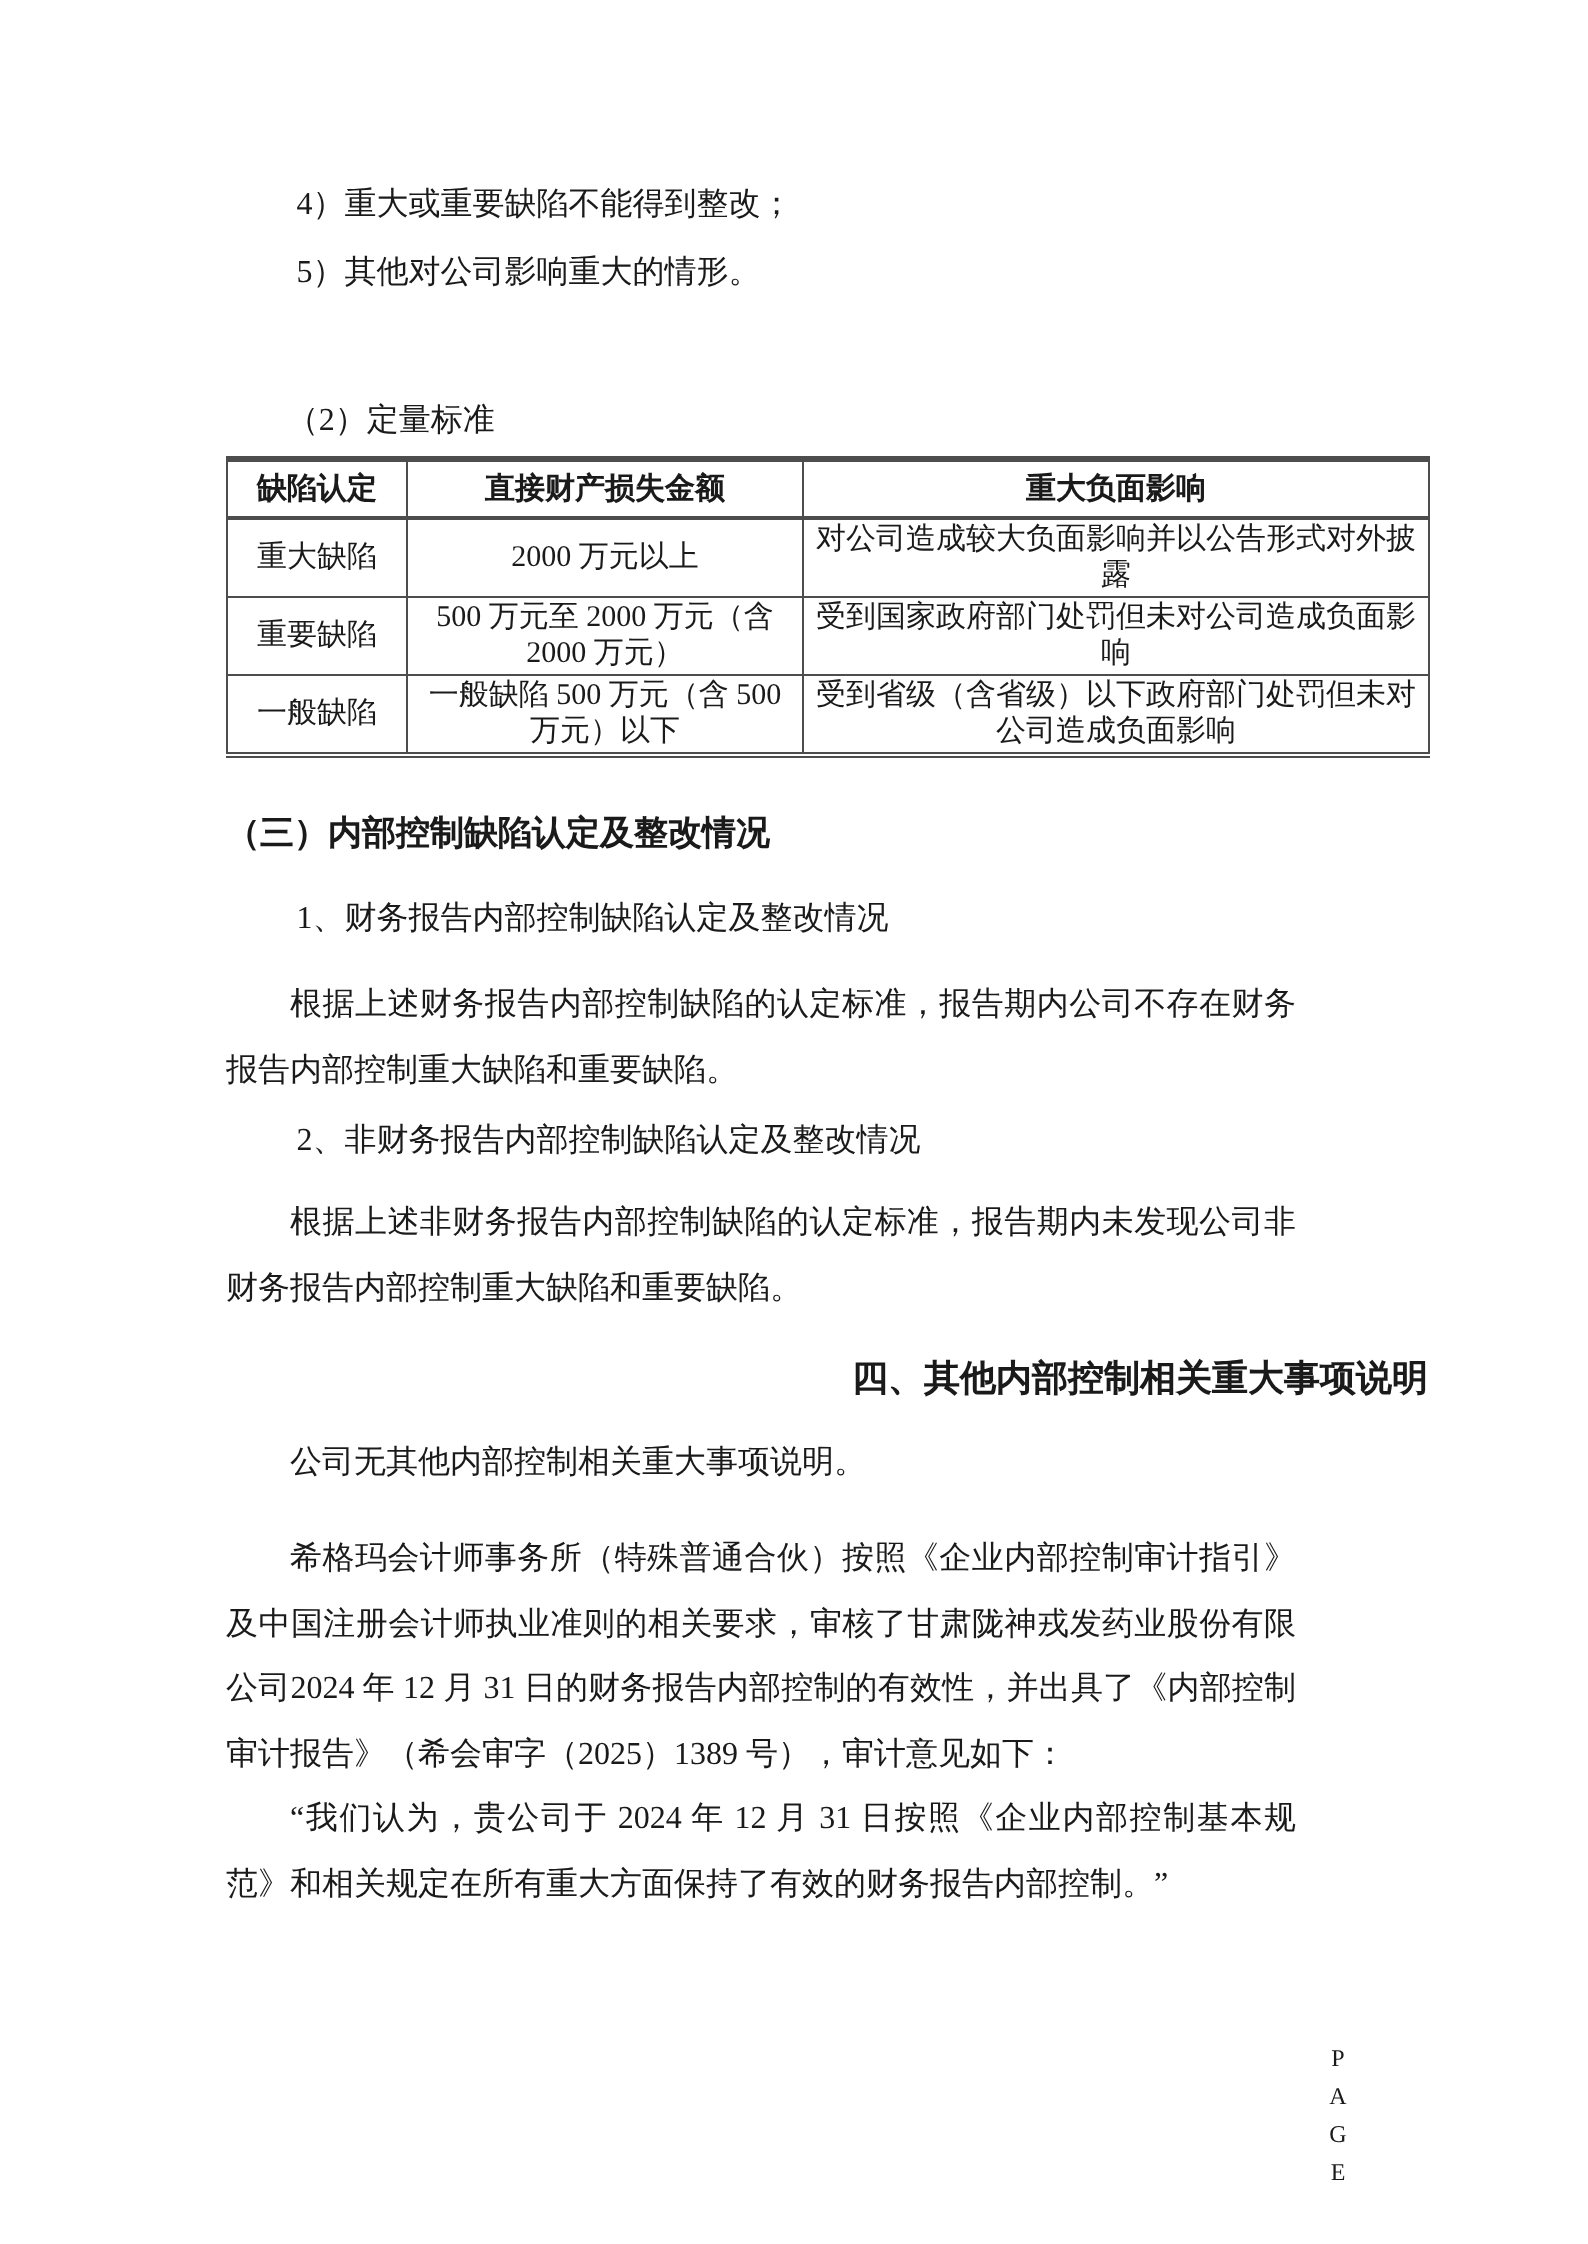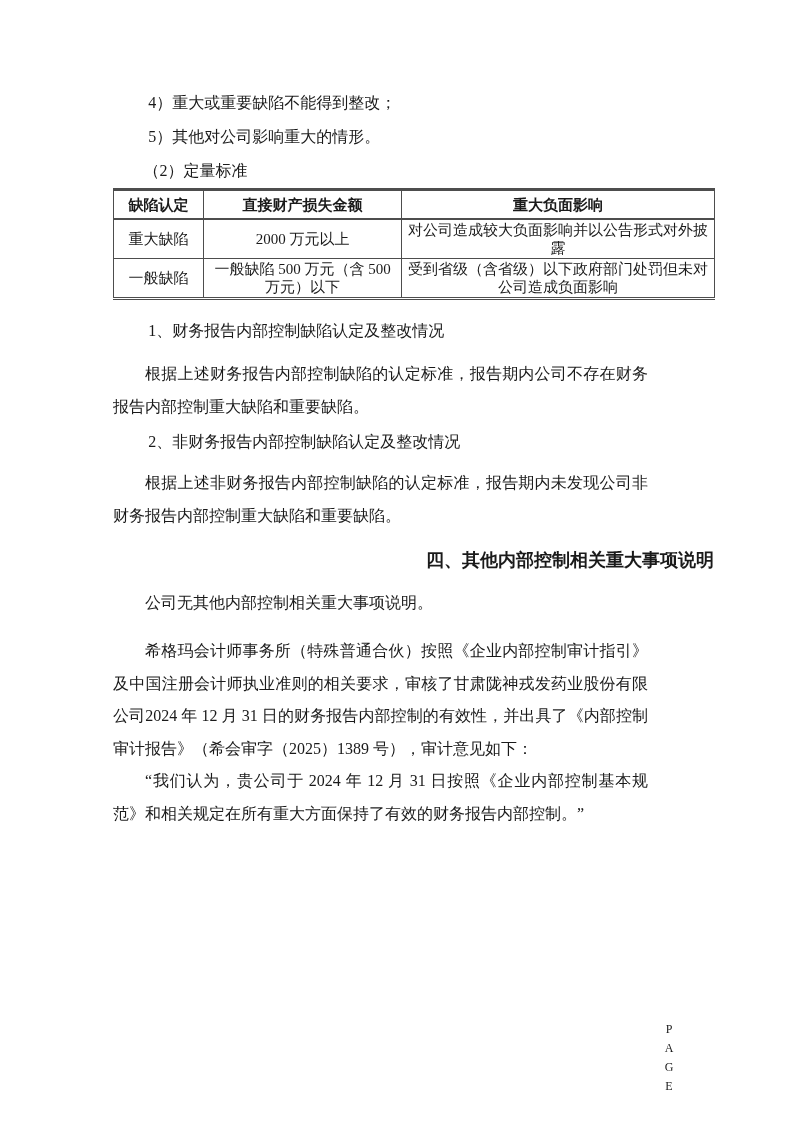--- a/index.html
+++ b/index.html
@@ -26,21 +26,21 @@
     width: 601px;
   }
   
   .intro-line {
     font-size: 16px;
     line-height: 34px;
     padding-right: 66px;
     white-space: nowrap;
   }
   .indent-2 { text-indent: 2.2em; }
-  .indent-19 { text-indent: 1.9em; }
+  .indent-19 { text-indent: 1.9em; margin-top: 40px; }
   
   table.defect-table {
     width: 601px;
     border-collapse: collapse;
     table-layout: fixed;
     border-top: 3px solid #4d4d4d;
     border-bottom: 3px double #4d4d4d;
     font-size: 15px;
     margin-top: 0px;
   }
@@ -130,27 +130,33 @@
           <th>重大负面影响</th>
         </tr>
       </thead>
       <tbody>
         <tr>
           <td>重大缺陷</td>
           <td>2000 万元以上</td>
           <td>对公司造成较大负面影响并以公告形式对外披露</td>
         </tr>
         <tr>
+          <td>重要缺陷</td>
+          <td>500 万元至 2000 万元（含 2000 万元）</td>
+          <td>受到国家政府部门处罚但未对公司造成负面影响</td>
+        </tr>
+        <tr>
           <td>一般缺陷</td>
           <td>一般缺陷 500 万元（含 500 万元）以下</td>
           <td>受到省级（含省级）以下政府部门处罚但未对公司造成负面影响</td>
         </tr>
       </tbody>
     </table>
 
+    <div class="h-sub">（三）内部控制缺陷认定及整改情况</div>
     <div class="numbered-sub">1、财务报告内部控制缺陷认定及整改情况</div>
     <div class="para" style="margin-top:16px;">根据上述财务报告内部控制缺陷的认定标准，报告期内公司不存在财务报告内部控制重大缺陷和重要缺陷。</div>
     <div class="numbered-sub" style="margin-top:8px;">2、非财务报告内部控制缺陷认定及整改情况</div>
     <div class="para" style="margin-top:14px;">根据上述非财务报告内部控制缺陷的认定标准，报告期内未发现公司非财务报告内部控制重大缺陷和重要缺陷。</div>
 
     <div class="h-main" style="margin-top:15px;text-align:right;">四、其他内部控制相关重大事项说明</div>
     <div class="para" style="margin-top:19px; line-height:21px;">公司无其他内部控制相关重大事项说明。</div>
 
     <div class="para para-5" style="margin-top:22px;">希格玛会计师事务所（特殊普通合伙）按照《企业内部控制审计指引》及中国注册会计师执业准则的相关要求，审核了甘肃陇神戎发药业股份有限公司2024 年 12 月 31 日的财务报告内部控制的有效性，并出具了《内部控制审计报告》（希会审字（2025）1389 号），审计意见如下：</div>
     <div class="para para-5">“我们认为，贵公司于 2024 年 12 月 31 日按照《企业内部控制基本规范》和相关规定在所有重大方面保持了有效的财务报告内部控制。”</div>

